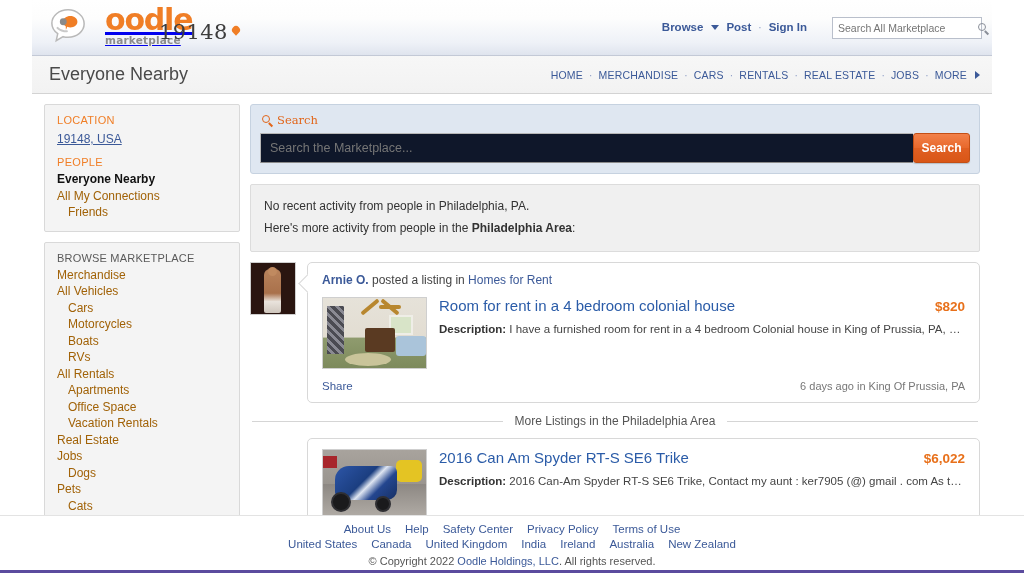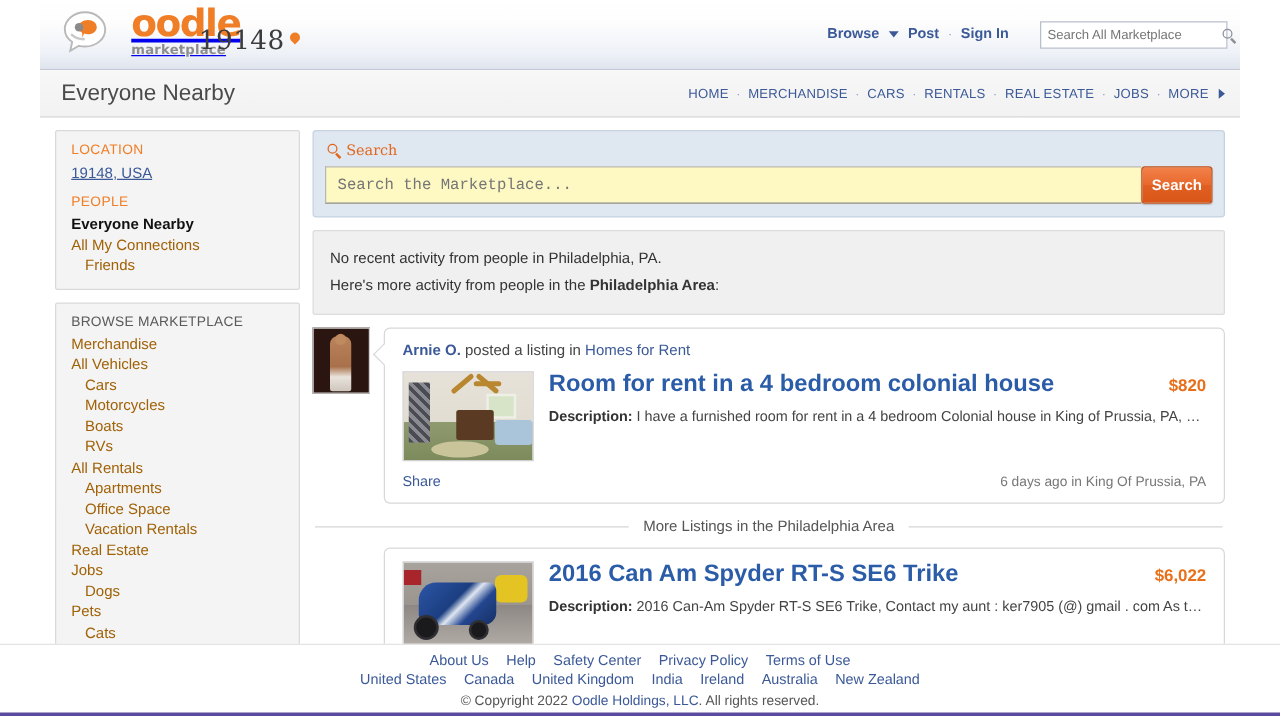--- a/index.html
+++ b/index.html
@@ -174,23 +174,23 @@
   .searchbox .lbl {
     color: #e2661a; font-size: 11.5px;
     font-family: "DejaVu Serif", serif;
     display: flex; align-items: center; gap: 4px;
     margin-bottom: 6px; margin-left: 2px;
   }
   .searchrow { display: flex; height: 30px; }
   .searchrow input {
     flex: 1; border: 1px solid #b7b7b7; border-right: 0;
     border-bottom-color: #8a8a8a;
-    background: #fef9c3; padding: 0 9px;
+    background: #0f172a; padding: 0 9px;
     font-size: 12.5px; color: #888;
-    font-family: Liberation Mono, monospace;
+    font-family: Liberation Sans, sans-serif;
     outline: none;
   }
   .search-btn {
     width: 57px; height: 30px;
     background: linear-gradient(to bottom, #f2814a 0%, #e8682b 50%, #e05f22 51%, #d95617 100%);
     border: 1px solid #c44f15;
     border-radius: 3px;
     color: #fff; font-size: 12px; font-weight: bold;
     display: flex; align-items: center; justify-content: center;
     cursor: pointer;
@@ -316,21 +316,21 @@
   }
   .thumb.trike .red {
     position: absolute; left: 0px; top: 6px; width: 14px; height: 12px;
     background: #a8262b;
   }
 
   .listing-body { flex: 1; min-width: 0; }
   .listing-title-row { display: flex; align-items: baseline; gap: 10px; }
   .listing-title {
     flex: 1; min-width: 0;
-    font-size: 19px; font-weight: bold; color: #2b5ca8;
+    font-size: 15px; font-weight: normal; color: #2b5ca8;
     text-decoration: none;
     white-space: nowrap; overflow: hidden; text-overflow: ellipsis;
   }
   .price {
     font-size: 13.5px; font-weight: bold; color: #e8701a;
     white-space: nowrap;
   }
   .desc {
     margin-top: 7px;
     font-size: 11.5px; color: #444; line-height: 16px;

